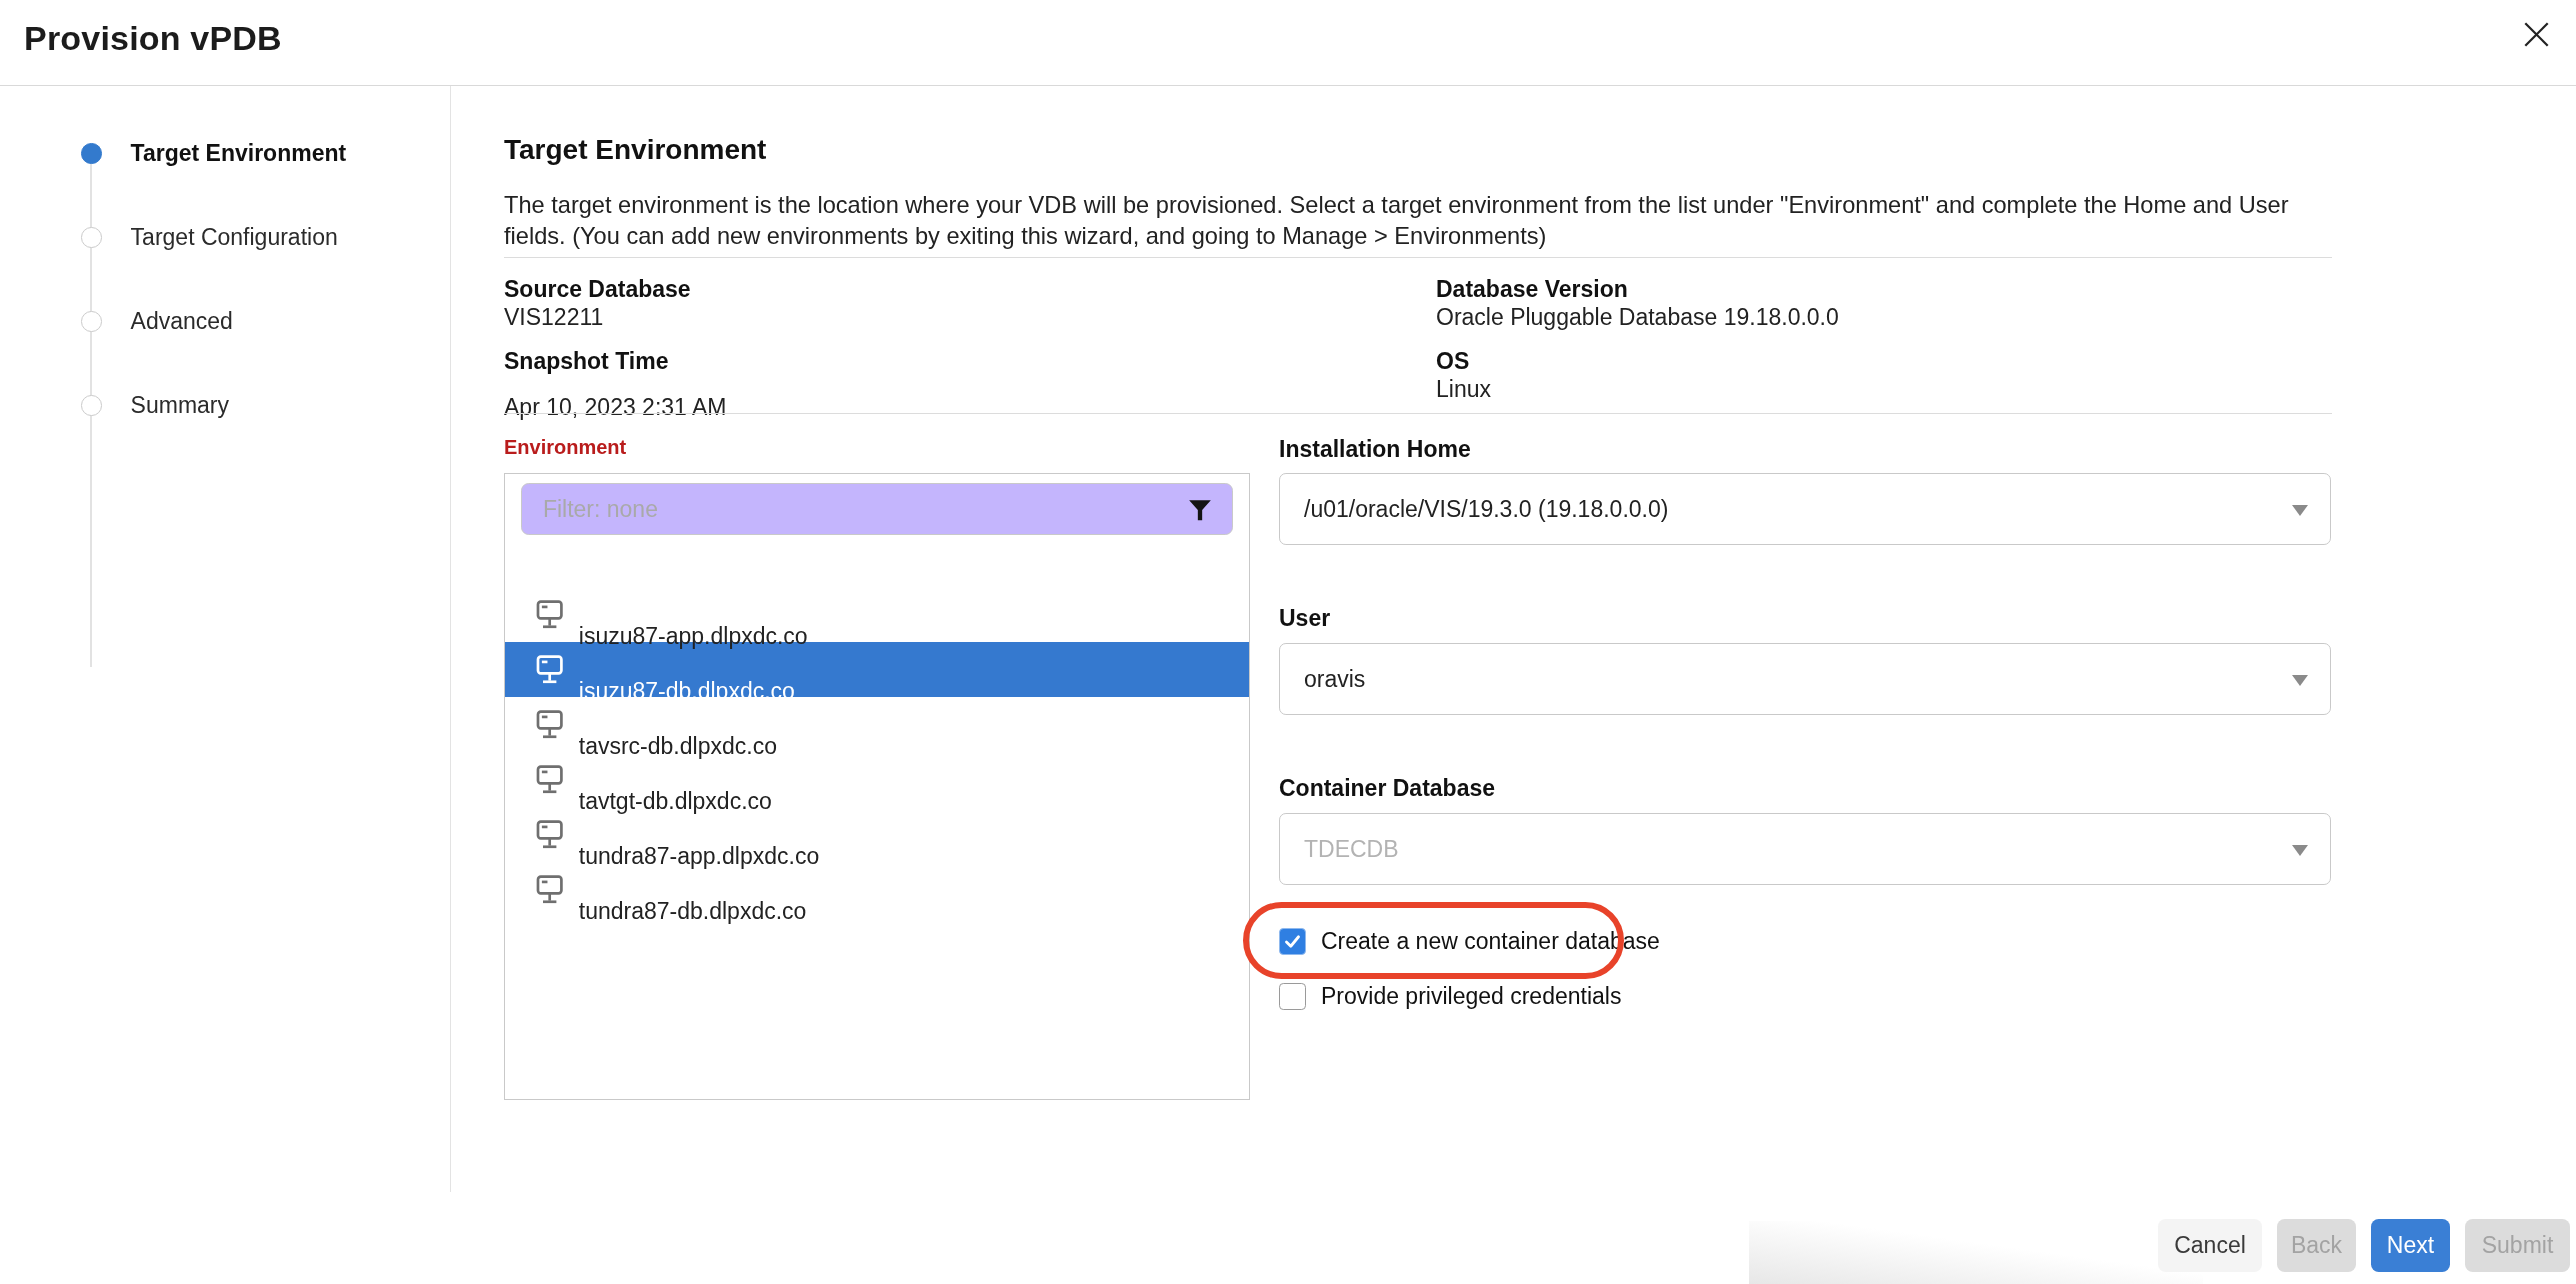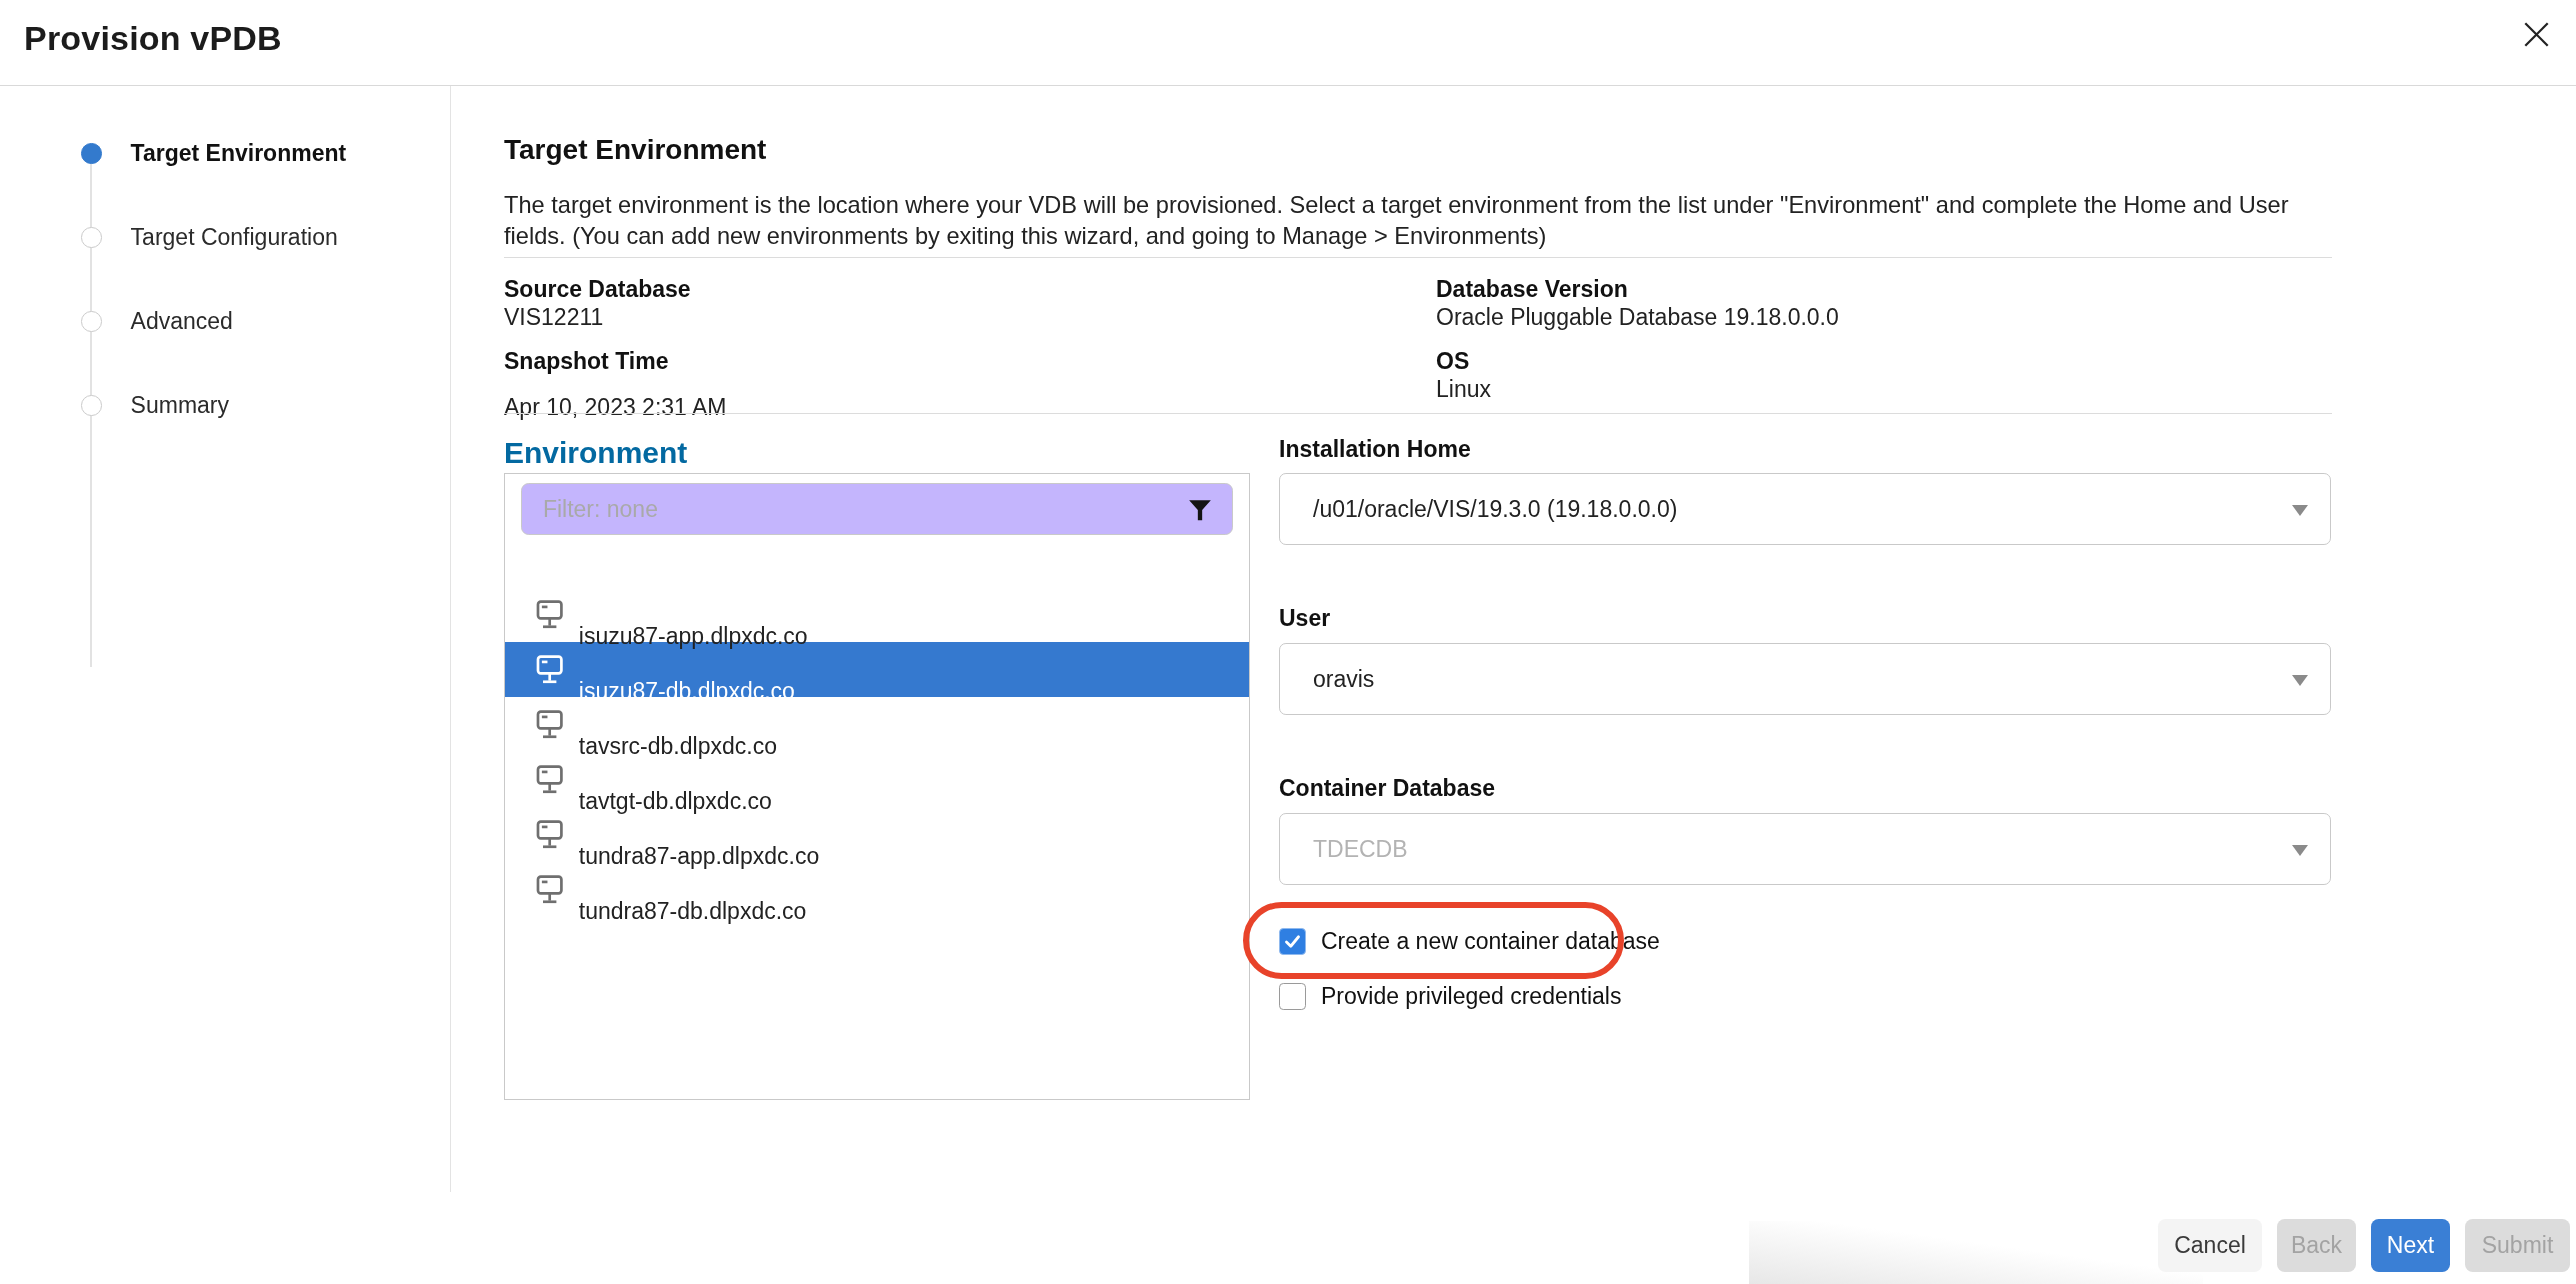--- a/index.html
+++ b/index.html
@@ -26,38 +26,38 @@
   
   .main-heading { position:absolute; left:504px; top:134px; font-size:28px; font-weight:700; color:#111; }
   .main-desc { position:absolute; left:504px; top:190px; width:1835px; font-size:23.6px; line-height:31px; color:#222; }
   .divider { position:absolute; left:504px; width:1828px; height:0.9px; background:#dcdcdc; }
   .div1 { top:257px; } .div2 { top:413px; }
 
   .info-label { position:absolute; font-size:23px; font-weight:700; color:#111; }
   .info-value { position:absolute; font-size:23px; color:#222; }
 
   
-  .env-label { position:absolute; left:504px; top:436px; font-size:30px; font-weight:700; color:#0369a1; }
+  .env-label { position:absolute; left:504px; top:436px; font-size:20px; font-weight:700; color:#b91c1c; }
   .env-panel { position:absolute; left:504px; top:473px; width:746px; height:627px; background:#fff; border:0.9px solid #c9c9c9; }
   .filter-wrap { position:absolute; left:16.3px; top:9.4px; width:712px; height:52px; border:0.9px solid #c9c9c9; border-radius:7.7px; background:#c4b5fd; }
   .filter-input { width:100%; height:100%; border:none; outline:none; background:transparent; padding:0 60px 0 20.6px; font-size:23px; color:#333;
                   font-family:"Liberation Sans","DejaVu Sans",sans-serif; }
   .filter-input::placeholder { color:#a9a9a9; }
   .filter-icon { position:absolute; right:19px; top:13px; width:26px; height:26px; }
   .env-list { position:absolute; left:0; top:113px; width:744px; }
   .env-item { height:55px; display:flex; align-items:center; padding-left:31px; font-size:23px; color:#222; cursor:pointer; }
   .env-item svg { width:27.4px; height:29px; color:#6f6f6f; flex:0 0 auto; }
   .env-item span.txt { margin-left:15.4px;margin-top:44px; }
   .env-item.selected { background:#3579CF; color:#fff; }
   .env-item.selected svg { color:#fff; }
 
   
   .field-label { position:absolute; left:1279px; font-size:23px; font-weight:700; color:#111; }
   .dropdown { position:absolute; left:1279px; width:1052px; height:72px; border:0.9px solid #c9c9c9; border-radius:6.9px; background:#fff;
-              display:flex; align-items:center; padding:0 51px 0 33px; font-size:23px; color:#222; cursor:pointer; }
+              display:flex; align-items:center; padding:0 51px 0 24px; font-size:23px; color:#222; cursor:pointer; }
   .dropdown .caret { position:absolute; right:22px; top:31px; width:0; height:0;
                      border-left:8.6px solid transparent; border-right:8.6px solid transparent; border-top:11px solid #8a8a8a; }
   .dropdown.disabled { color:#b3b3b3; }
 
   
   .check-row { position:absolute; left:1279px; display:flex; align-items:center; }
   .checkbox { width:26.6px; height:26.6px; border-radius:4.3px; background:#fff; border:1.7px solid #9a9a9a; flex:0 0 auto; cursor:pointer; }
   .checkbox.checked { background:#2F7FE2; border:1.7px solid #8fb9ee; display:flex; align-items:center; justify-content:center; }
   .check-label { margin-left:15.4px; font-size:23px; color:#111; }
   .annotation-oval { position:absolute; left:1243px; top:902px; width:381px; height:77px; border:6px solid #E8432A; border-radius:39px; pointer-events:none; }

